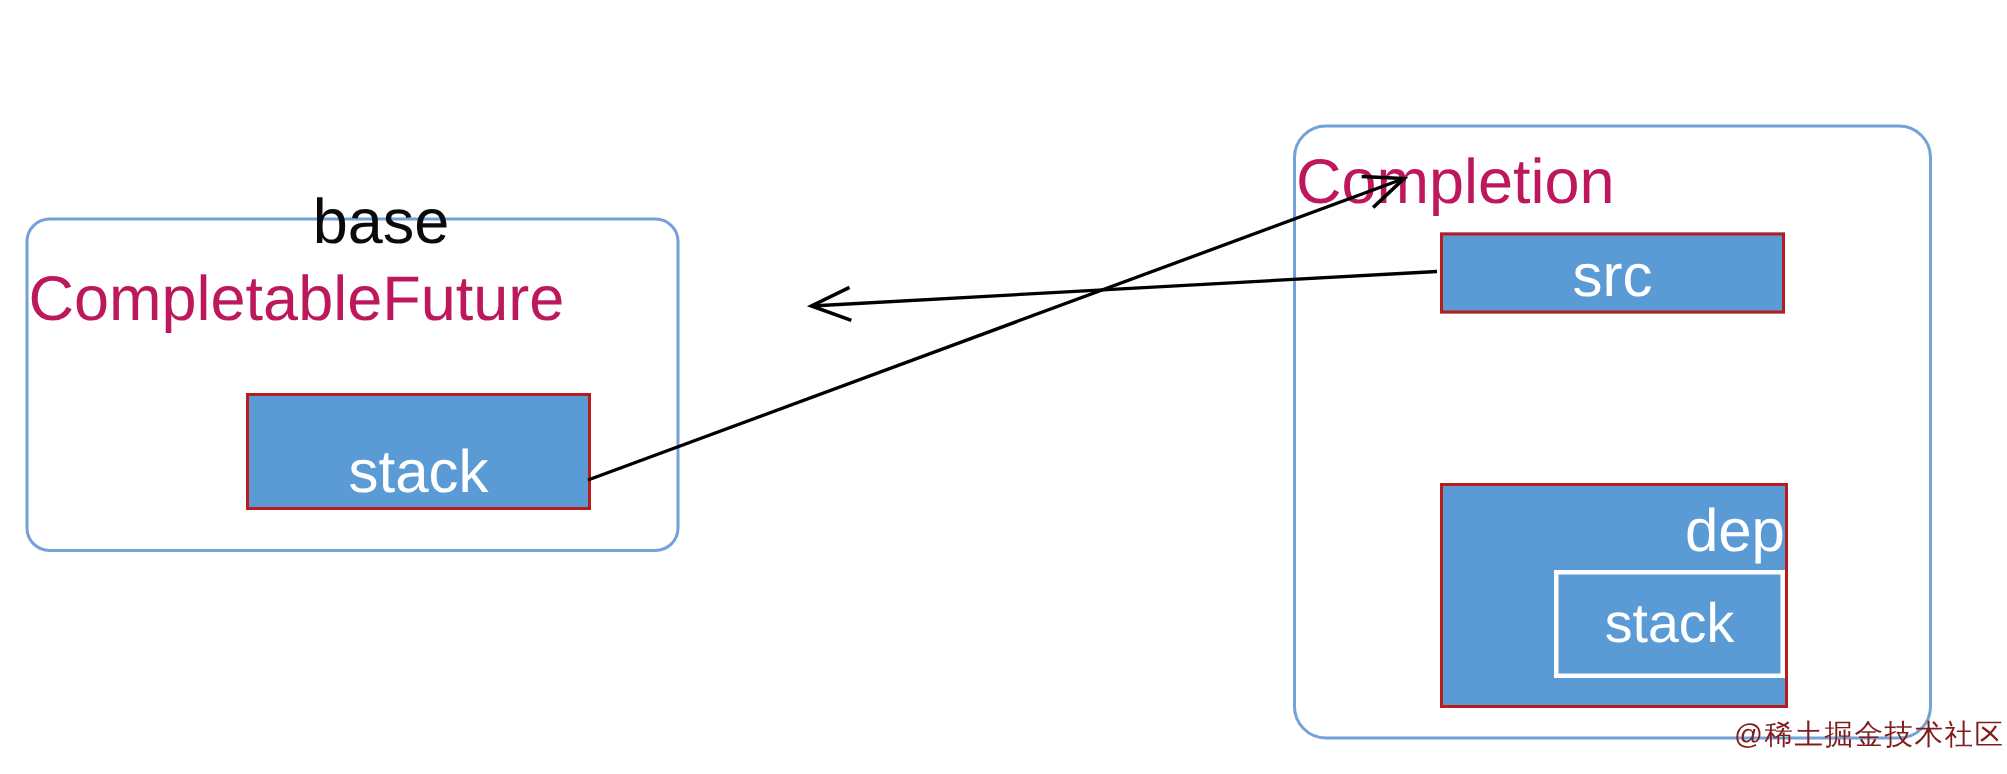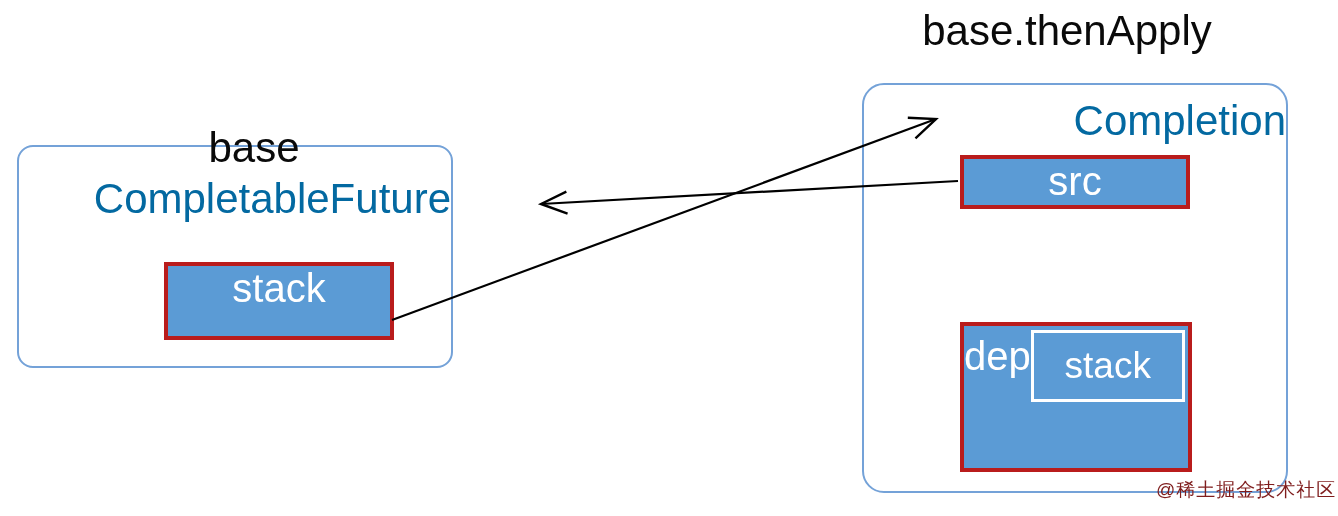--- a/index.html
+++ b/index.html
@@ -34,43 +34,43 @@
     position: absolute;
     border: 2px solid #74a2d8;
     background: #ffffff;
     z-index: 1;
   }
   .left-box  { left: 17px;  top: 145px; width: 436px; height: 223px; border-radius: 16px; }
   .right-box { left: 862px; top: 83px;  width: 426px; height: 410px; border-radius: 22px; }
   .container-label {
     position: absolute;
     width: 100%;
-    text-align: right;
+    text-align: left;
     font-size: 42px;
-    color: #0369a1;
+    color: #be185d;
     white-space: nowrap;
   }
   .left-box .container-label  { top: 28px; }
   .right-box .container-label { top: 12px; }
   .field {
     position: absolute;
     background: #5b9bd5;
-    border: 4px solid #b91c1c;
+    border: 2px solid #b91c1c;
     display: flex;
-    align-items: flex-start;
+    align-items: flex-end;
     justify-content: center;
     color: #ffffff;
     font-size: 40px;
     z-index: 2;
   }
   .field-stack-left { left: 145px; top: 115px; width: 230px; height: 78px; }  
   .field-src  { left: 96px; top: 70px;  width: 230px; height: 54px; }        
   .field-next { left: 98px; top: 152px; width: 230px; height: 55px; }
   .field-dep  { left: 96px; top: 237px; width: 232px; height: 150px;
-                flex-direction: row; justify-content: flex-start; }
+                flex-direction: column; justify-content: flex-start; }
   .dep-label { margin-top: 8px; line-height: 1.1; }
   .inner-stack {
     margin-top: 4px;
     width: 154px; height: 72px;
     border: 3px solid #ffffff;
     background: transparent;
     display: flex; align-items: center; justify-content: center;
     font-size: 37px; color: #ffffff;
   }
   .watermark {
@@ -93,21 +93,20 @@
       <marker id="arrowV" markerWidth="36" markerHeight="30" refX="30" refY="14" orient="auto" markerUnits="userSpaceOnUse">
         <path d="M4,3 L30,14 L4,25" fill="none" stroke="#000000" stroke-width="2.4"></path>
       </marker>
     </defs>
     <line x1="392" y1="320" x2="936" y2="119" stroke="#000000" stroke-width="2.2" marker-end="url(#arrowV)"></line>
     <line x1="958" y1="181" x2="541" y2="204" stroke="#000000" stroke-width="2.2" marker-end="url(#arrowV)"></line>
   </svg>
 
   <div class="group-title title-left">base</div>
 
-  <div class="group-title title-right">base.thenApply</div>
 
   <div class="outer-box left-box">
     <div class="container-label">CompletableFuture</div>
     <div class="field field-stack-left">
       <span>stack</span>
     </div>
   </div>
 
   <div class="outer-box right-box">
     <div class="container-label">Completion</div>

